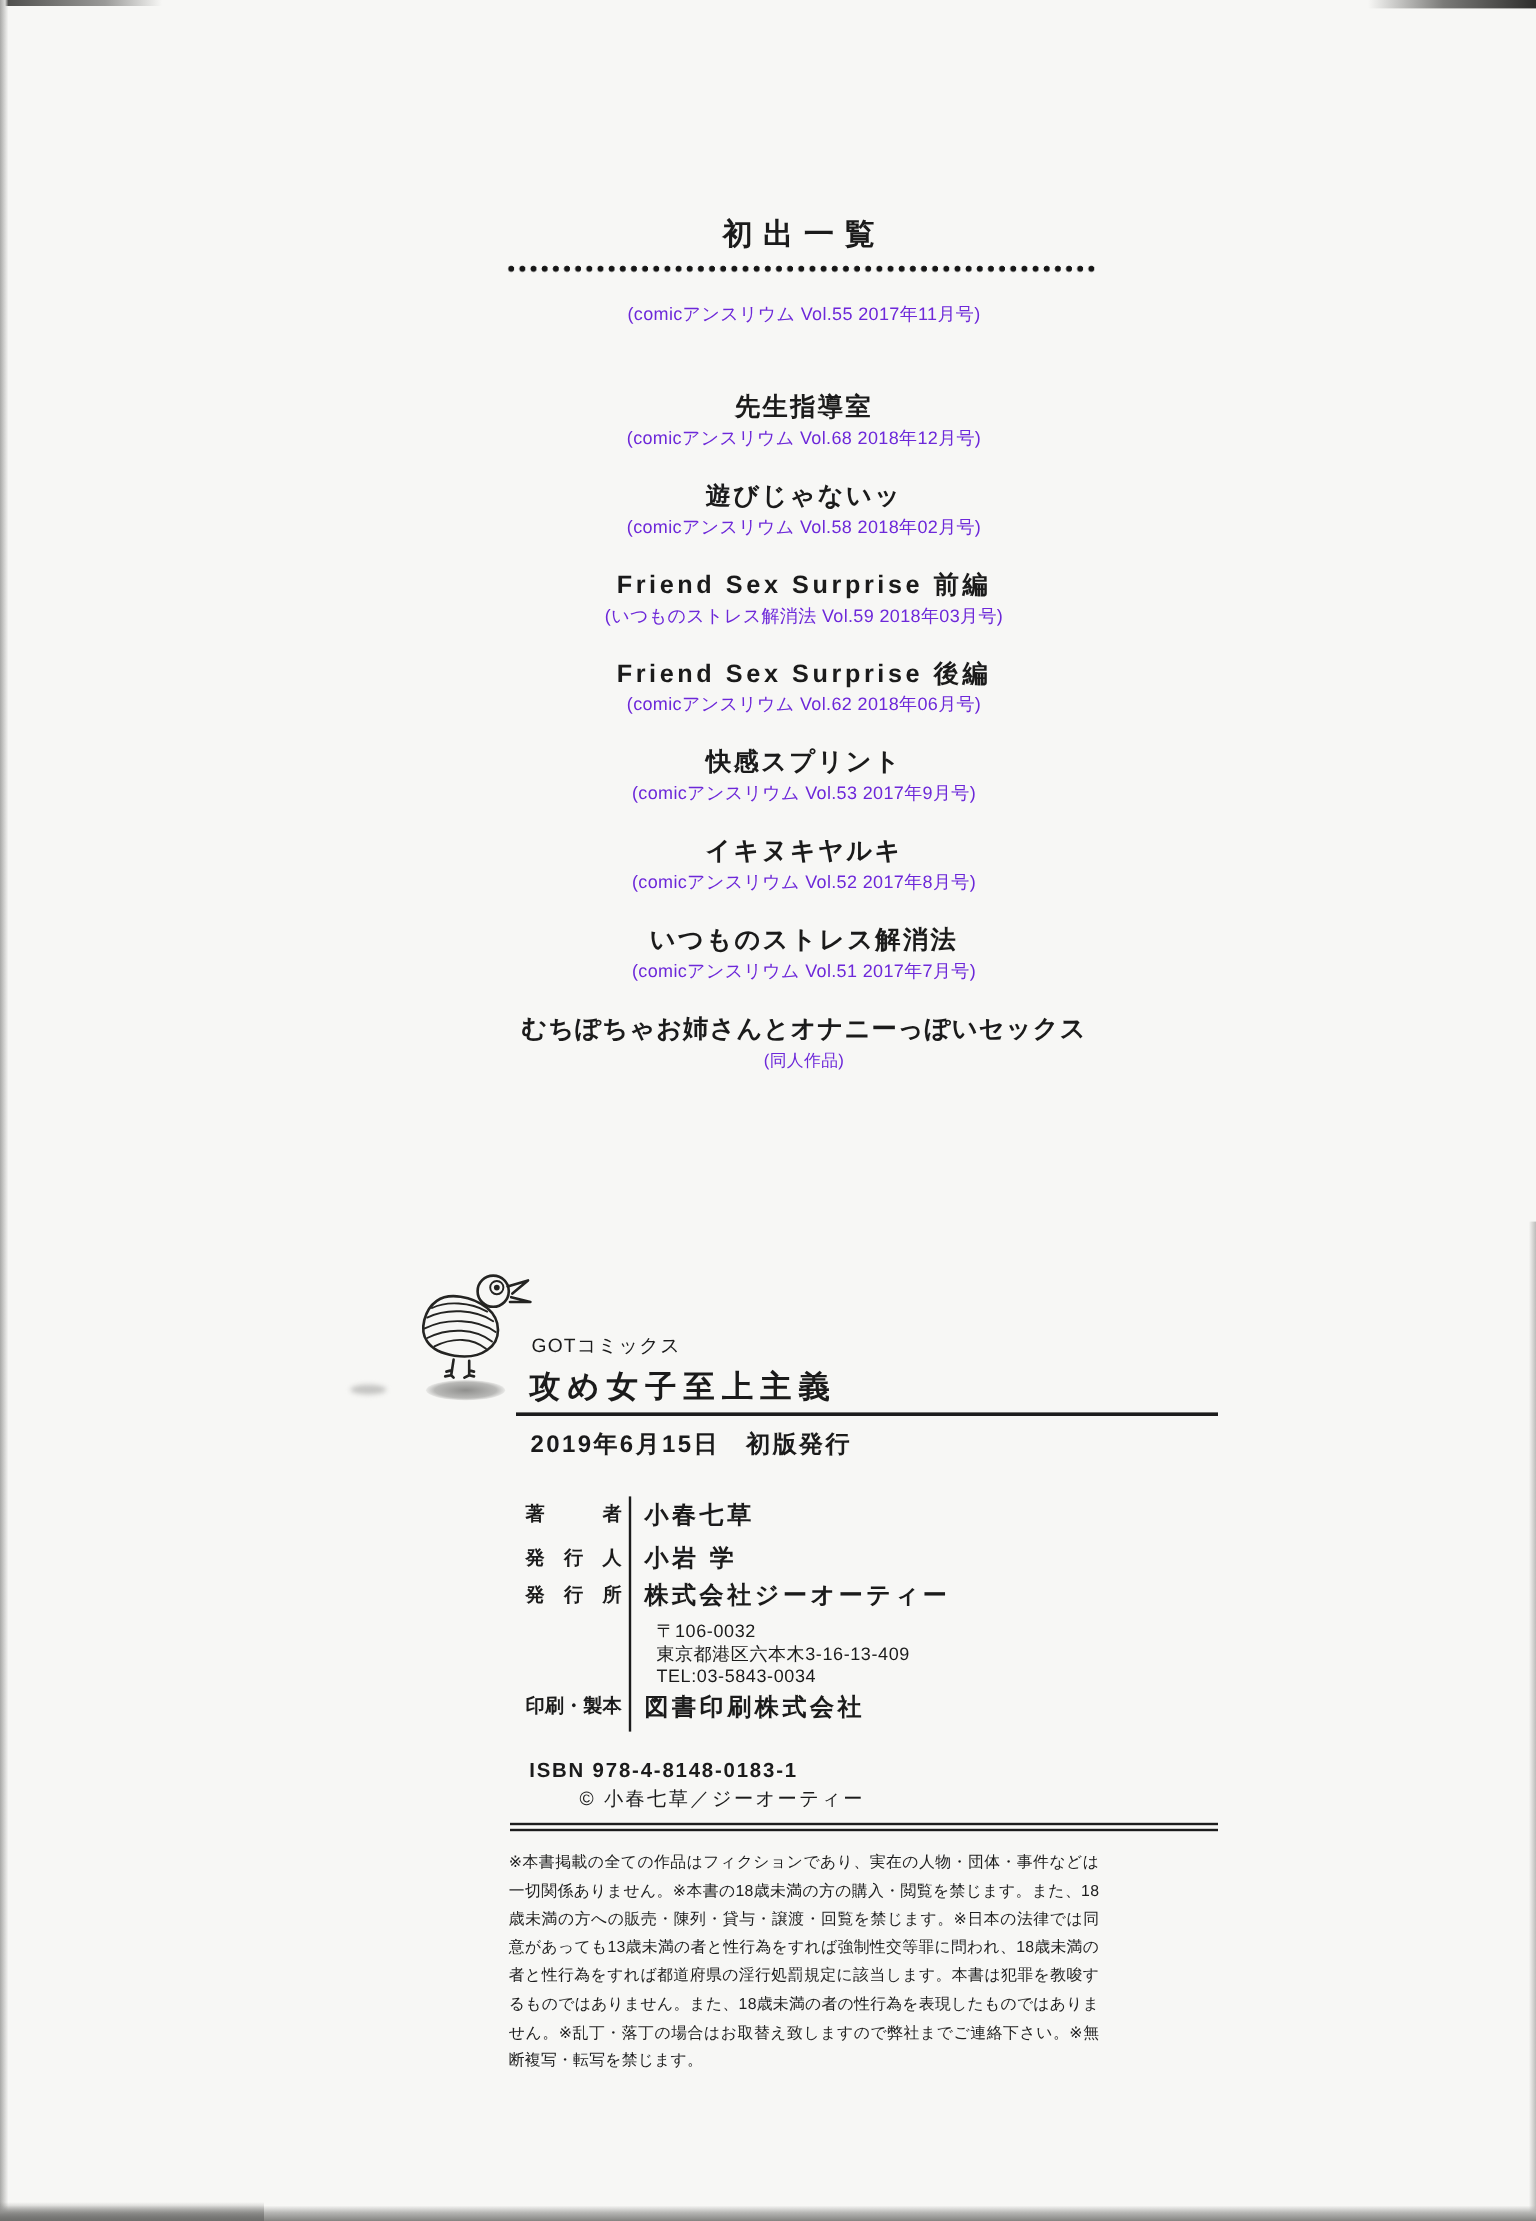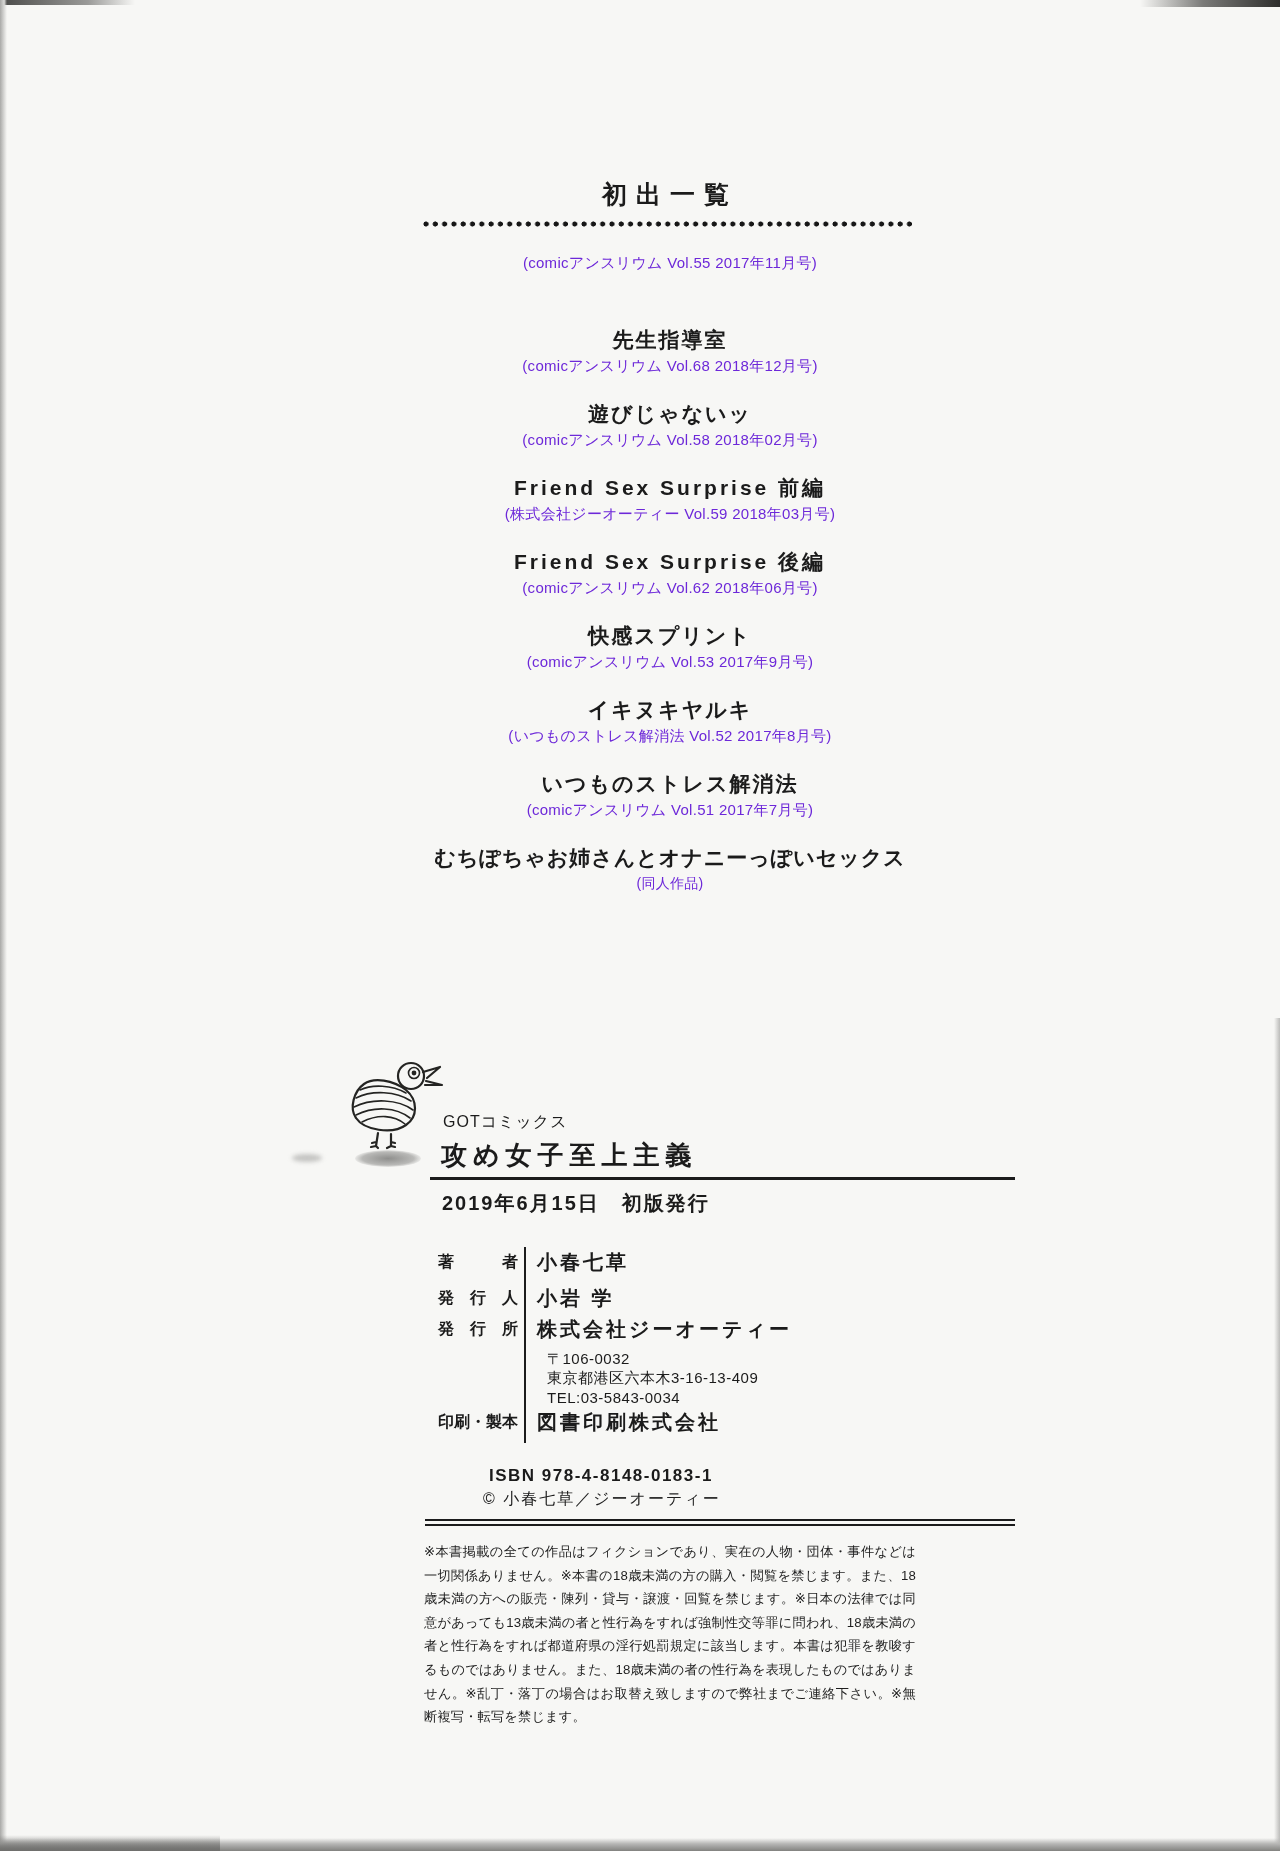--- a/index.html
+++ b/index.html
@@ -51,21 +51,21 @@
   .title-underline{position:absolute;left:430px;top:1177px;width:585px;height:3px;background:#1c1c1c;}
   .edition-date{position:absolute;left:442px;top:1190px;font-size:20px;font-weight:700;letter-spacing:2px;}
 
   .credit-row{position:absolute;left:438px;}
   .credit-label{display:inline-block;width:80px;font-size:16px;font-weight:700;
     text-align:justify;text-align-last:justify;vertical-align:baseline;}
   .credit-value{position:absolute;left:99px;top:-3px;width:420px;font-size:20px;font-weight:600;letter-spacing:3px;white-space:nowrap;}
   .vbar{position:absolute;left:524px;top:1247px;width:2px;height:196px;background:#1c1c1c;}
   .addr-line{position:absolute;left:547px;font-size:15px;font-weight:500;letter-spacing:0.5px;white-space:nowrap;}
 
-  .isbn{position:absolute;left:441px;top:1466px;font-size:17px;font-weight:600;letter-spacing:1.5px;margin-left:48px;}
+  .isbn{position:absolute;left:441px;top:1466px;font-size:17px;font-weight:600;letter-spacing:1.5px;}
   .copyright{position:absolute;left:439px;top:1489px;font-size:16px;font-weight:500;letter-spacing:2px;margin-left:44px;}
 
   .double-rule{position:absolute;left:425px;top:1519px;width:590px;height:3px;
     border-top:2px solid #1c1c1c;border-bottom:2px solid #1c1c1c;}
   .disclaimer{position:absolute;left:424px;top:1540px;width:492px;
     font-size:13.2px;line-height:23.6px;font-weight:500;letter-spacing:0.2px;
     text-align:justify;color:#1e1e1e;}
 </style>
 </head>
 <body>
@@ -90,33 +90,33 @@
     <div class="entry">
       <div class="entry-title">先生指導室</div>
       <div class="entry-source">(comicアンスリウム Vol.68 2018年12月号)</div>
     </div>
     <div class="entry">
       <div class="entry-title">遊びじゃないッ</div>
       <div class="entry-source">(comicアンスリウム Vol.58 2018年02月号)</div>
     </div>
     <div class="entry">
       <div class="entry-title" style="letter-spacing:3px;">Friend Sex Surprise 前編</div>
-      <div class="entry-source">(株式会社ジーオーティー Vol.59 2018年03月号)</div>
+      <div class="entry-source">(いつものストレス解消法 Vol.59 2018年03月号)</div>
     </div>
     <div class="entry">
       <div class="entry-title" style="letter-spacing:3px;">Friend Sex Surprise 後編</div>
       <div class="entry-source">(comicアンスリウム Vol.62 2018年06月号)</div>
     </div>
     <div class="entry">
       <div class="entry-title">快感スプリント</div>
       <div class="entry-source">(comicアンスリウム Vol.53 2017年9月号)</div>
     </div>
     <div class="entry">
       <div class="entry-title">イキヌキヤルキ</div>
-      <div class="entry-source">(いつものストレス解消法 Vol.52 2017年8月号)</div>
+      <div class="entry-source">(comicアンスリウム Vol.52 2017年8月号)</div>
     </div>
     <div class="entry">
       <div class="entry-title">いつものストレス解消法</div>
       <div class="entry-source">(comicアンスリウム Vol.51 2017年7月号)</div>
     </div>
     <div class="entry">
       <div class="entry-title" style="letter-spacing:1px;">むちぽちゃお姉さんとオナニーっぽいセックス</div>
       <div class="entry-source" style="font-size:14px;">(同人作品)</div>
     </div>
   </div>

